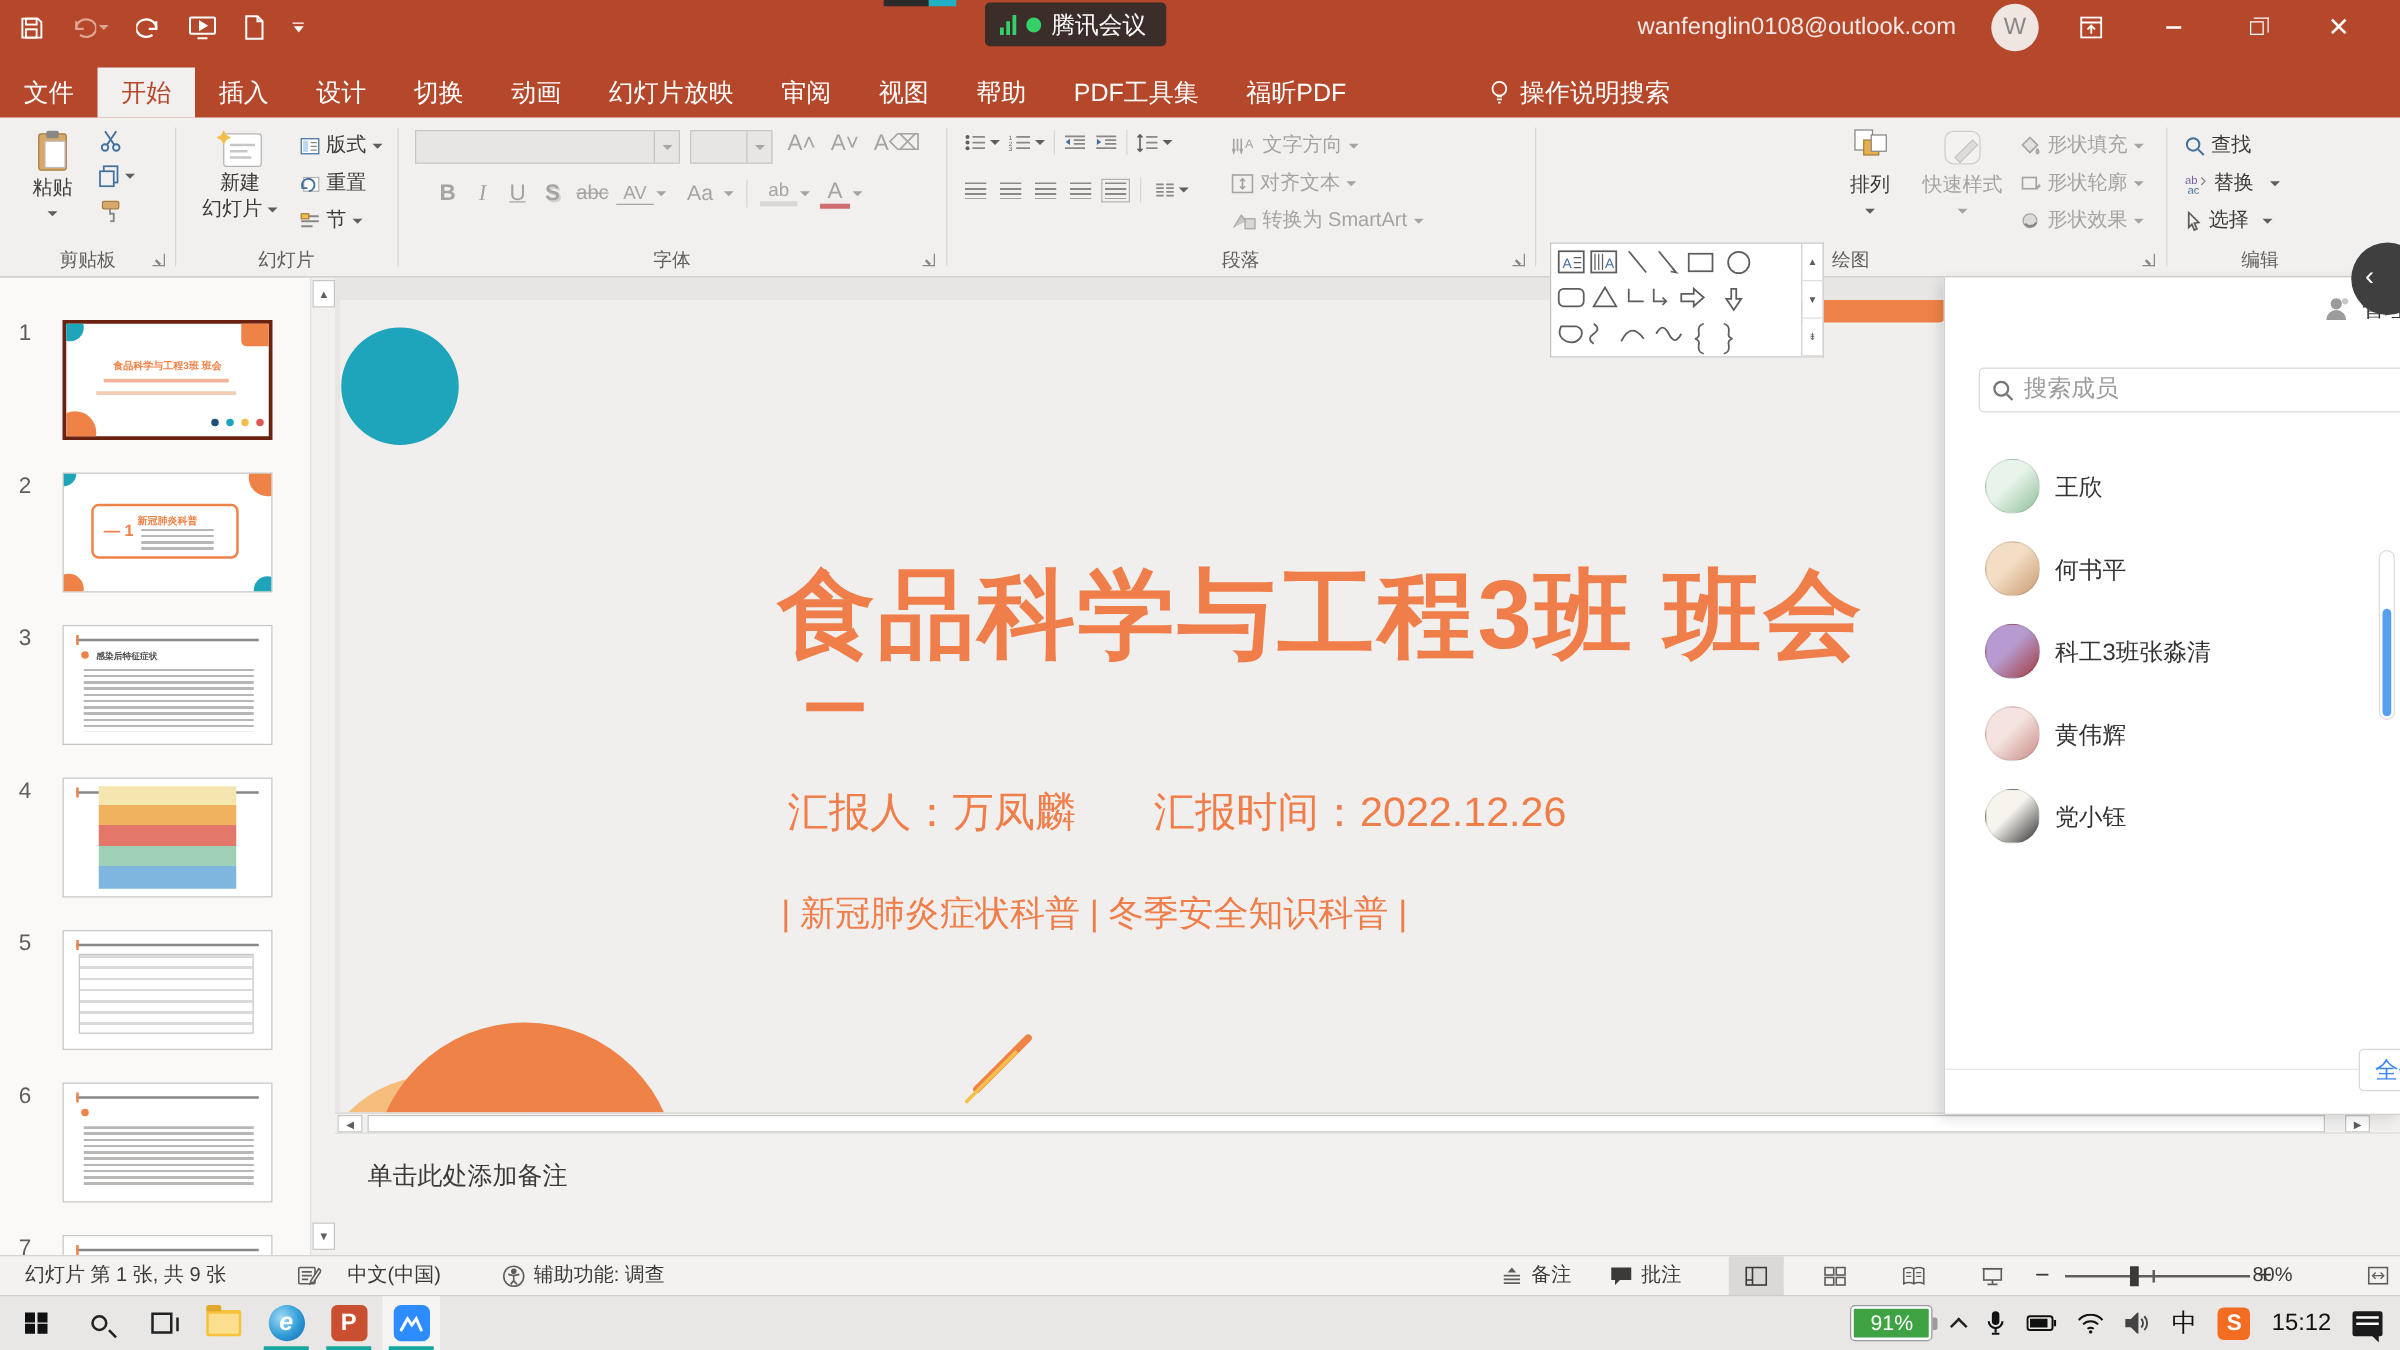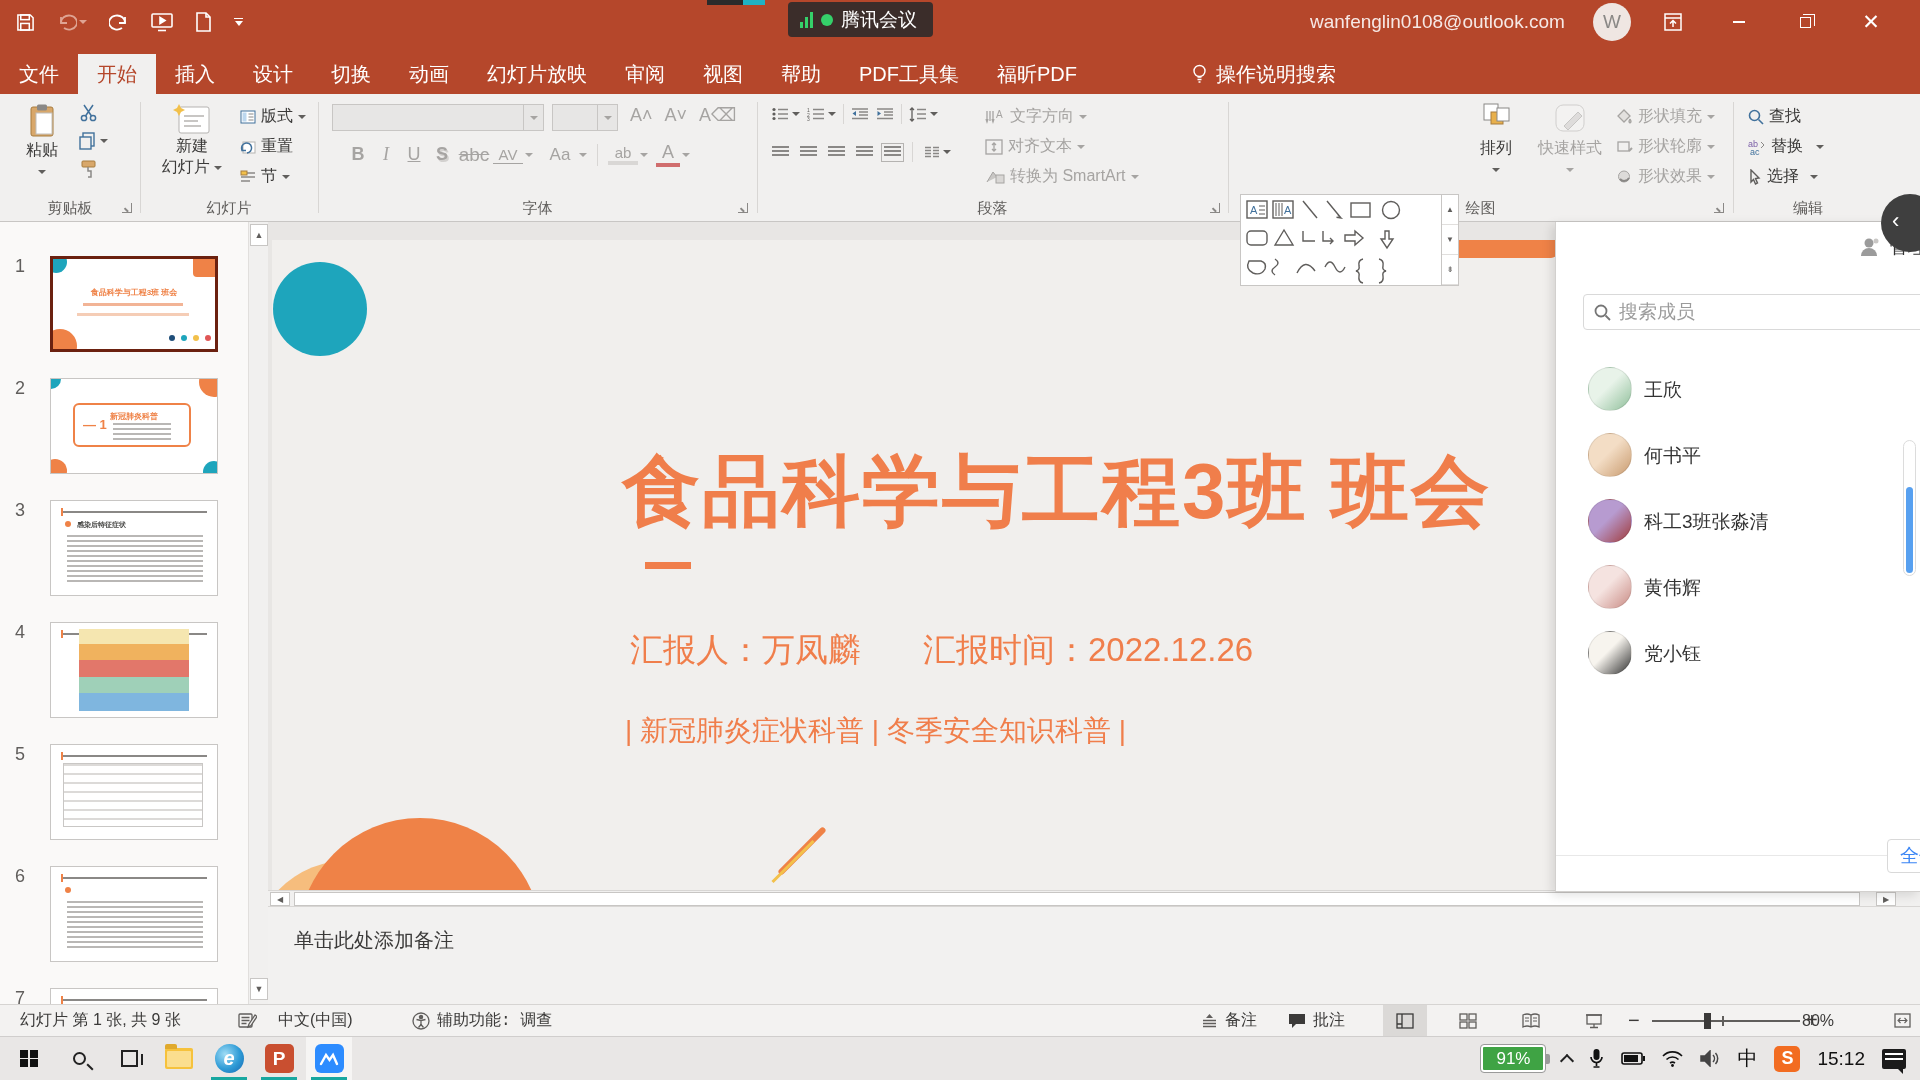--- a/index.html
+++ b/index.html
@@ -360,21 +360,21 @@
   <div class="rbtn-row gray" style="left:630px; top:10px; font-size:18px; gap:12px;">
     <span>A˄</span>
     <span>A˅</span>
     <span>A⌫</span>
   </div>
   <div class="rbtn-row" style="left:345px; top:48px; gap:2px;">
     <span class="fbtn" style="font-weight:700;">B</span>
     <span class="fbtn" style="font-style:italic; font-family:'Liberation Serif',serif;">I</span>
     <span class="fbtn" style="text-decoration:underline;">U</span>
     <span class="fbtn" style="font-weight:700; text-shadow:1.5px 1.5px 0 #d3d1cf;">S</span>
-    <span class="fbtn" style="width:34px; text-decoration:line-through; font-size:19px;">abc</span>
+    <span class="fbtn" style="width:34px; text-decoration:line-through; font-size:16px;">abc</span>
     <span class="fbtn" style="width:30px; font-size:15px; border-bottom:1px solid #a6a4a2;">AV</span>
     <span class="caret gray"></span>
     <span class="fbtn" style="width:34px; margin-left:8px; font-size:17px;">Aa</span>
     <span class="caret gray"></span>
     <span style="width:1px; height:22px; background:#d8d6d4; margin:0 8px;"></span>
     <span class="fbtn" style="width:30px; font-size:15px; border-bottom:4px solid #d9d7d5;">ab</span>
     <span class="caret gray"></span>
     <span class="fbtn" style="width:24px; border-bottom:4px solid #d06d6d; margin-left:6px;">A</span>
     <span class="caret gray"></span>
   </div>
@@ -723,21 +723,21 @@
 <div class="statusbar">
   <div class="sb-item" style="left:20px;">幻灯片 第 1 张, 共 9 张</div>
   <div class="sb-item" style="left:238px;">
     <svg width="19" height="17" viewBox="0 0 19 17" fill="none" stroke="#605e5c" stroke-width="1.3">
       <rect x="1" y="2" width="13" height="13" rx="1"></rect>
         <path d="M3.5 5.5 h8 M3.5 8.5 h8 M3.5 11.5 h5"></path>
         <path d="M17 3 L11 12 l-1 3 3 -1.5 6 -9 z" fill="#F1F0EF"></path>
     </svg>
   </div>
   <div class="sb-item" style="left:278px;">中文(中国)</div>
-  <div class="sb-item" style="left:412px;font-family:Liberation Mono, monospace;">
+  <div class="sb-item" style="left:402px;">
     <svg width="18" height="18" viewBox="0 0 18 18" fill="none" stroke="#605e5c" stroke-width="1.3">
       <circle cx="9" cy="9" r="8"></circle>
         <circle cx="9" cy="5" r="1.6" fill="#605e5c"></circle>
         <path d="M4.5 7.5 l4.5 1 4.5 -1 M9 8.5 v4 M9 12.5 l-2.5 3 M9 12.5 l2.5 3"></path>
     </svg>
     <span>辅助功能: 调查</span>
   </div>
   <div class="sb-item" style="left:1201px;">
     <svg width="17" height="15" viewBox="0 0 17 15">
         <path d="M8.5 1 L12 5 H5 z" fill="#605e5c"></path>

